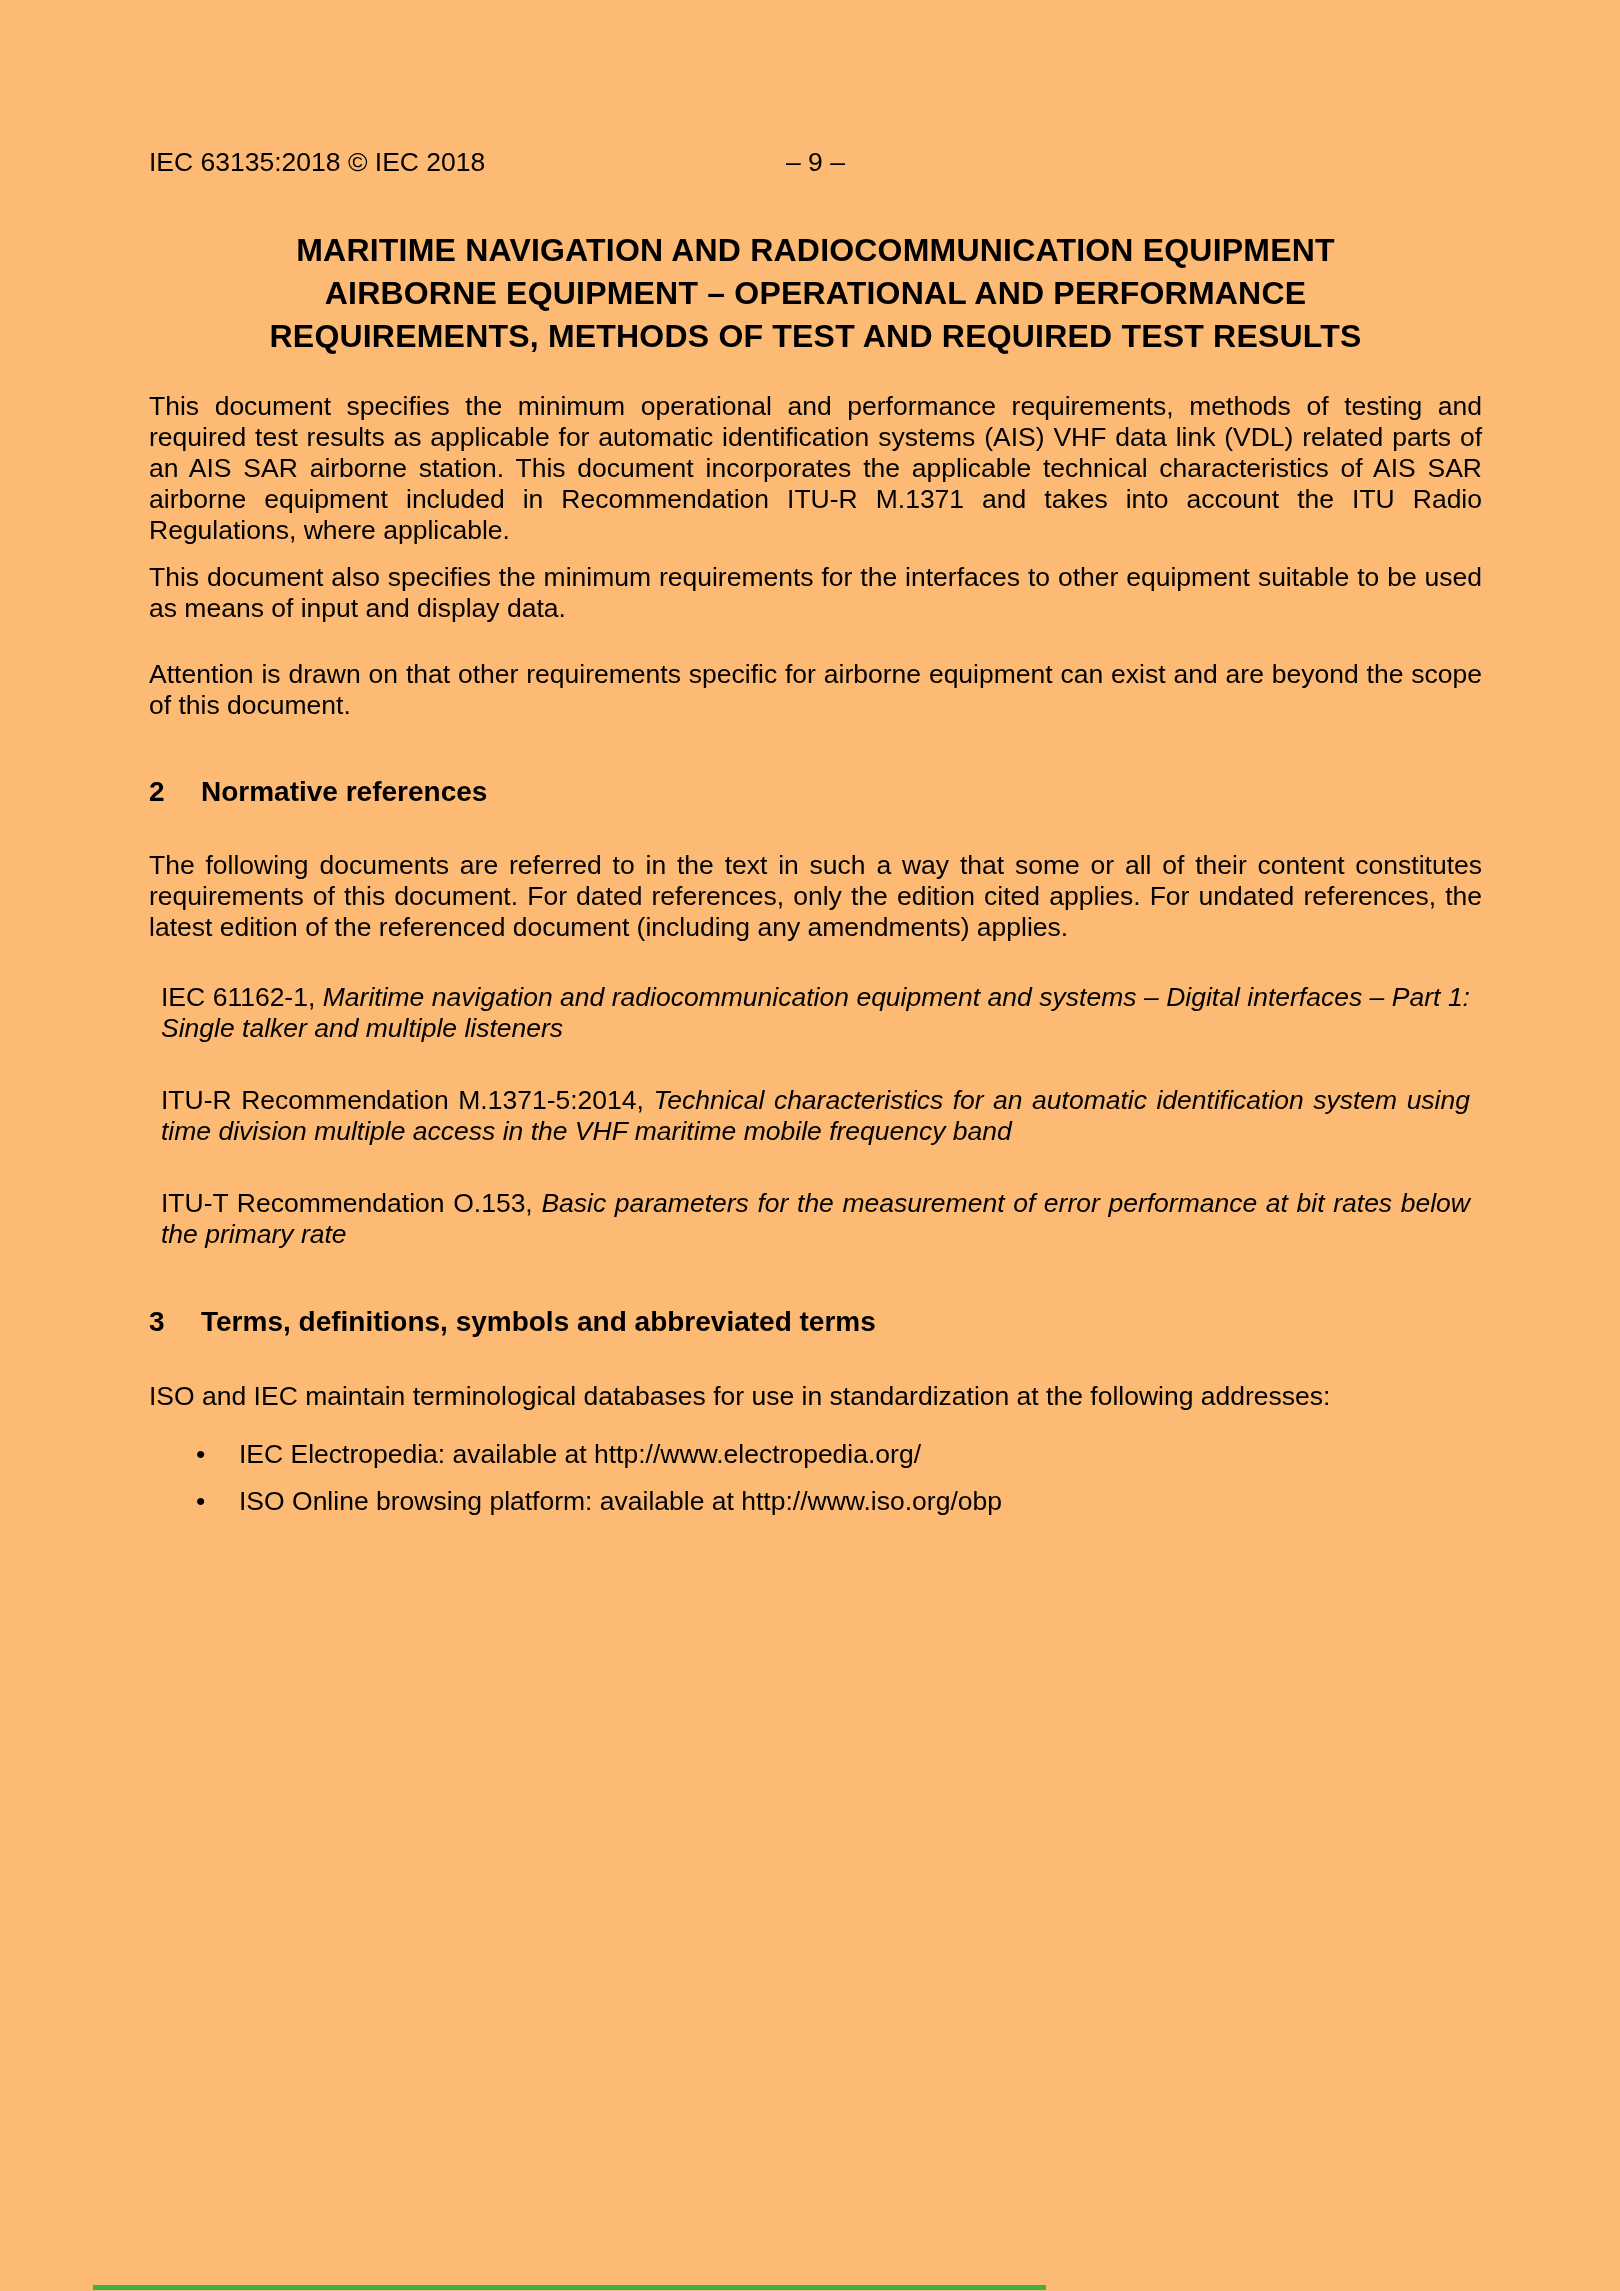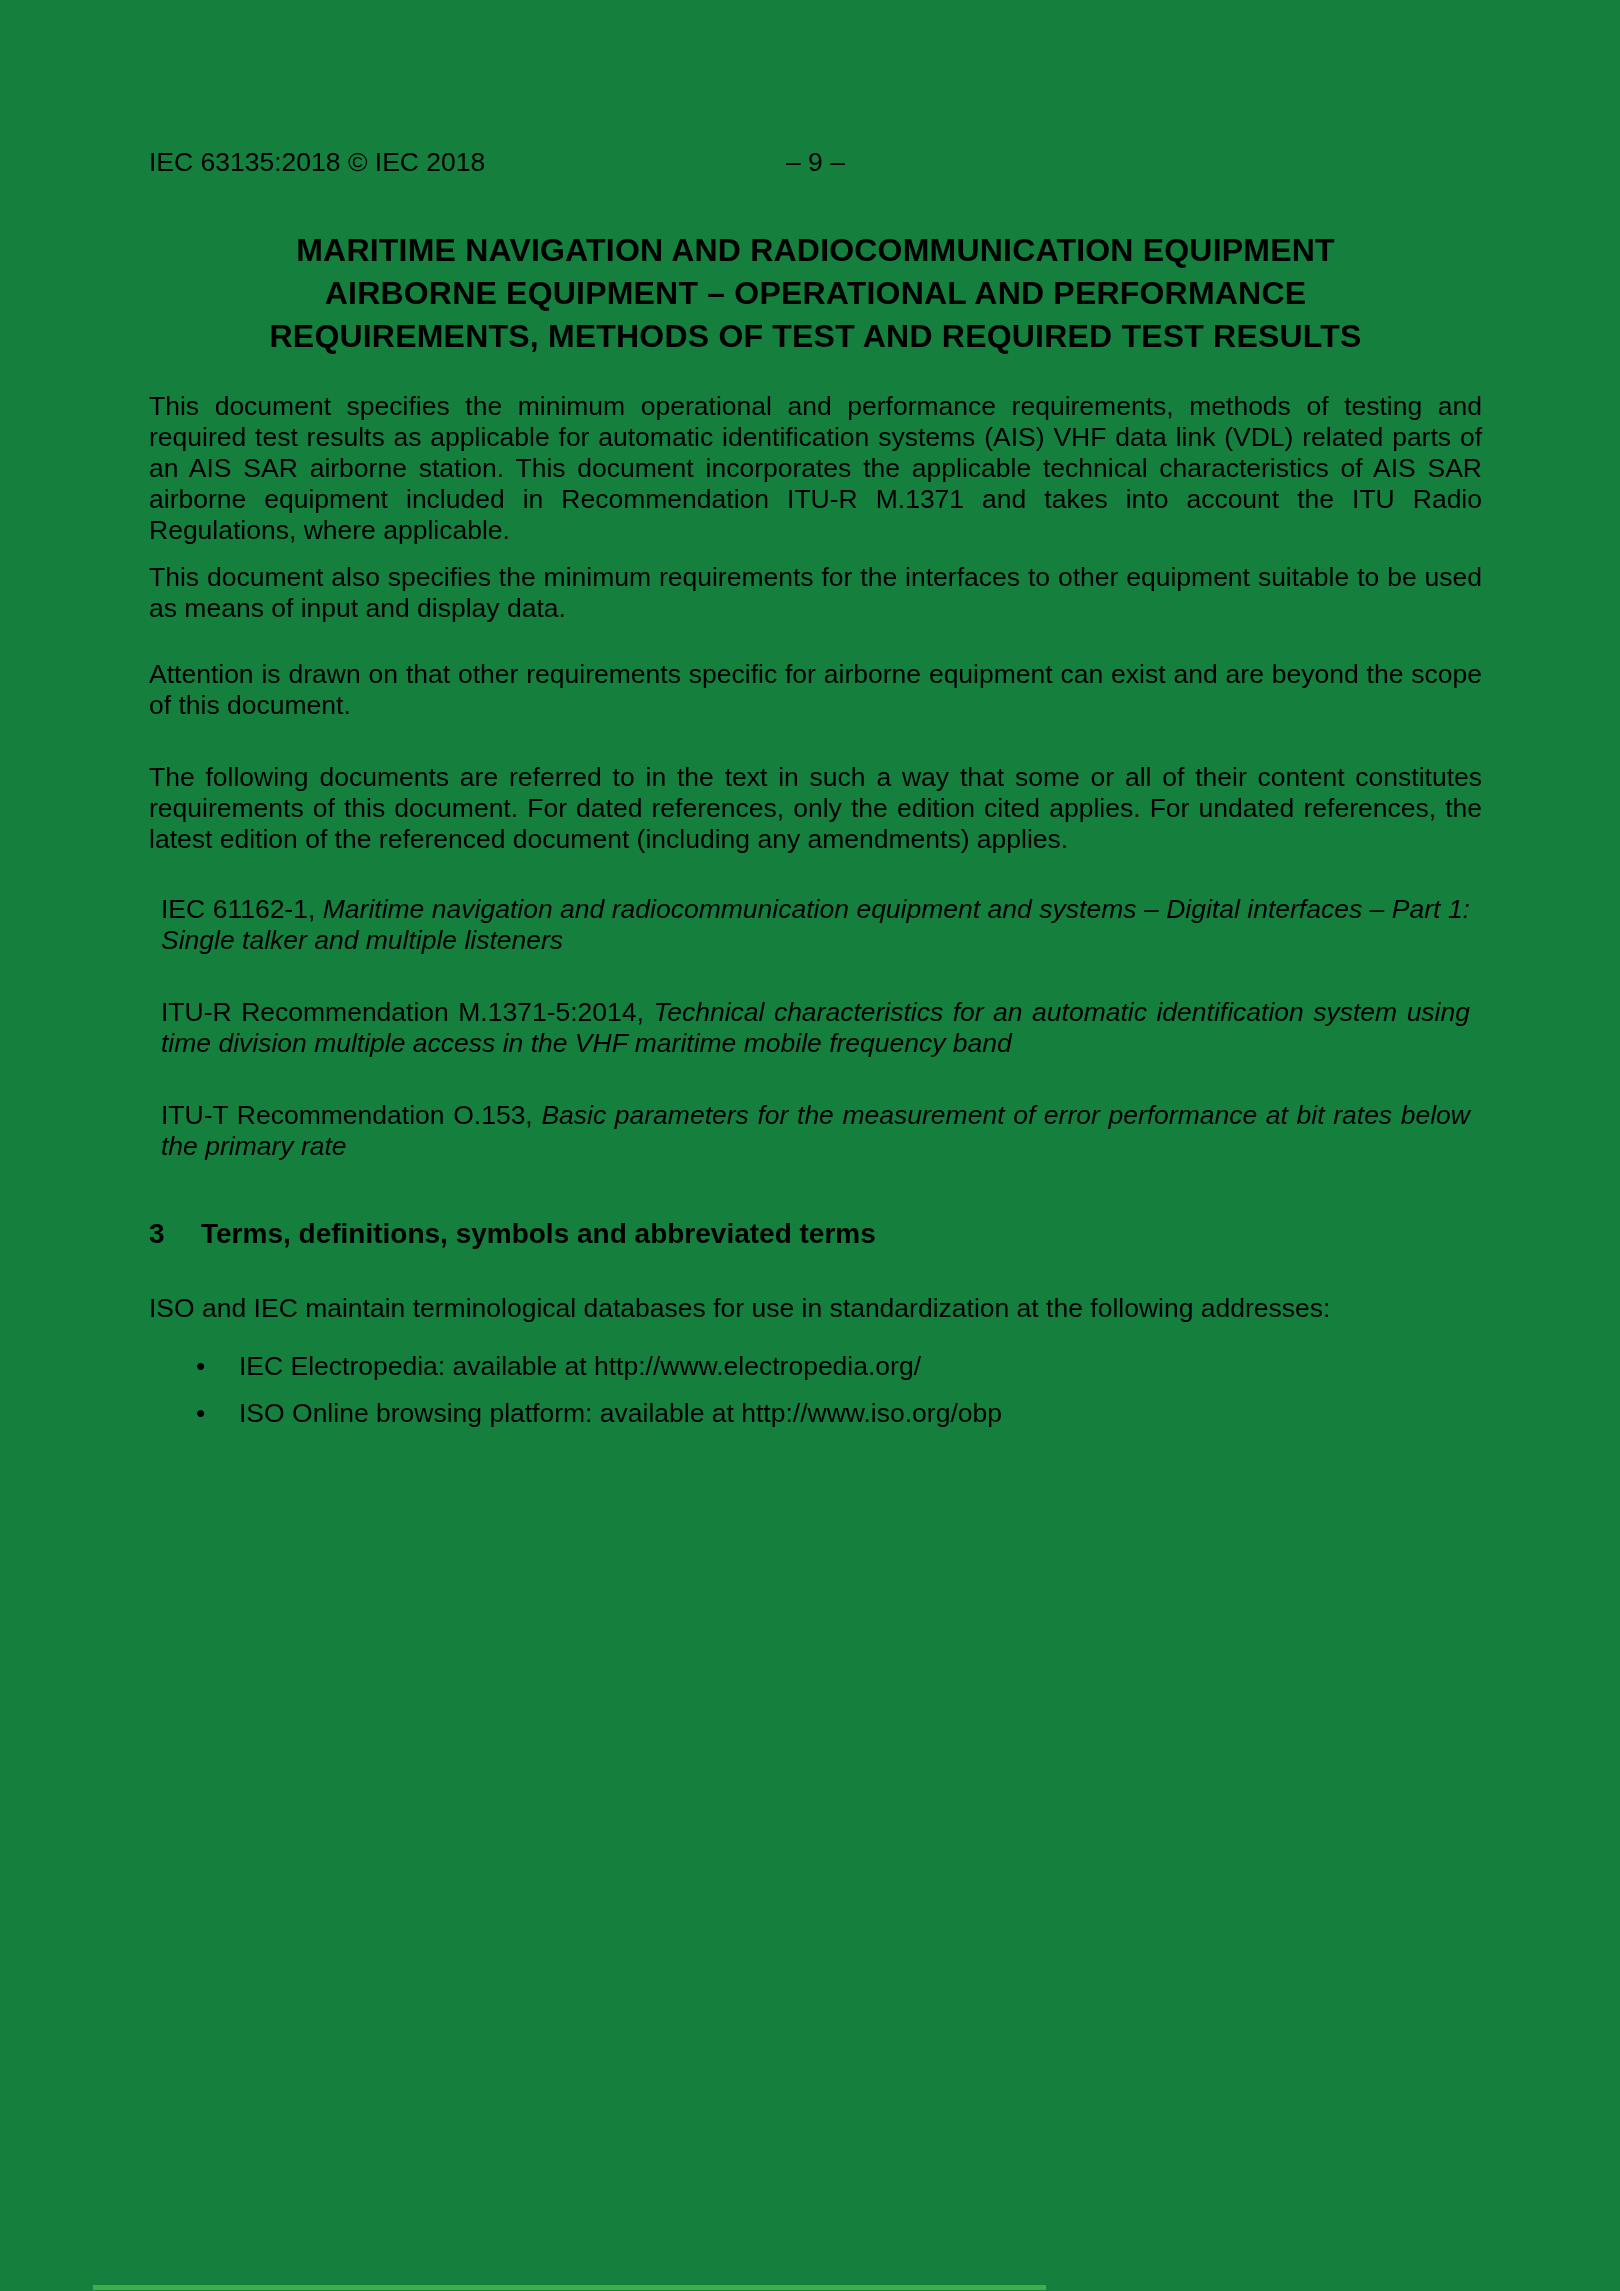--- a/index.html
+++ b/index.html
@@ -1,20 +1,20 @@
 <!DOCTYPE html>
 <html><head>
 <meta charset="utf-8">
 <style>
   html, body { margin: 0; padding: 0; background: #ffffff; }
   .page {
     position: relative;
     width: 1620px;
     height: 2292px;
-    background: #15803d;
+    background: #fdba74;
     font-family: "Liberation Sans", sans-serif;
     color: #000000;
     overflow: hidden;
   }
   .content {
     position: absolute;
     left: 149px;
     top: 0;
     width: 1333px;
   }
@@ -115,20 +115,23 @@
       <div>MARITIME NAVIGATION AND RADIOCOMMUNICATION EQUIPMENT</div>
       <div>AIRBORNE EQUIPMENT – OPERATIONAL AND PERFORMANCE</div>
       <div>REQUIREMENTS, METHODS OF TEST AND REQUIRED TEST RESULTS</div>
     </div>
 
 
     <p class="body" id="p-scope-1">This document specifies the minimum operational and performance requirements, methods of testing and required test results as applicable for automatic identification systems (AIS) VHF data link (VDL) related parts of an AIS SAR airborne station. This document incorporates the applicable technical characteristics of AIS SAR airborne equipment included in Recommendation ITU-R M.1371 and takes into account the ITU Radio Regulations, where applicable.</p>
     <p class="body" id="p-scope-2">This document also specifies the minimum requirements for the interfaces to other equipment suitable to be used as means of input and display data.</p>
     <p class="body" id="p-scope-3">Attention is drawn on that other requirements specific for airborne equipment can exist and are beyond the scope of this document.</p>
 
+    <h2 class="sec" id="h-normative">
+      <span class="h-num">2</span><span>Normative references</span>
+    </h2>
 
     <p class="body" id="p-norm-intro">The following documents are referred to in the text in such a way that some or all of their content constitutes requirements of this document. For dated references, only the edition cited applies. For undated references, the latest edition of the referenced document (including any amendments) applies.</p>
 
     <p class="ref-entry" id="ref-1">
       <span class="ref-id">IEC 61162-1,</span>
       <span class="ref-title">Maritime navigation and radiocommunication equipment and systems – Digital interfaces – Part 1: Single talker and multiple listeners</span>
     </p>
 
     <p class="ref-entry" id="ref-2">
       <span class="ref-id">ITU-R Recommendation M.1371-5:2014,</span>

